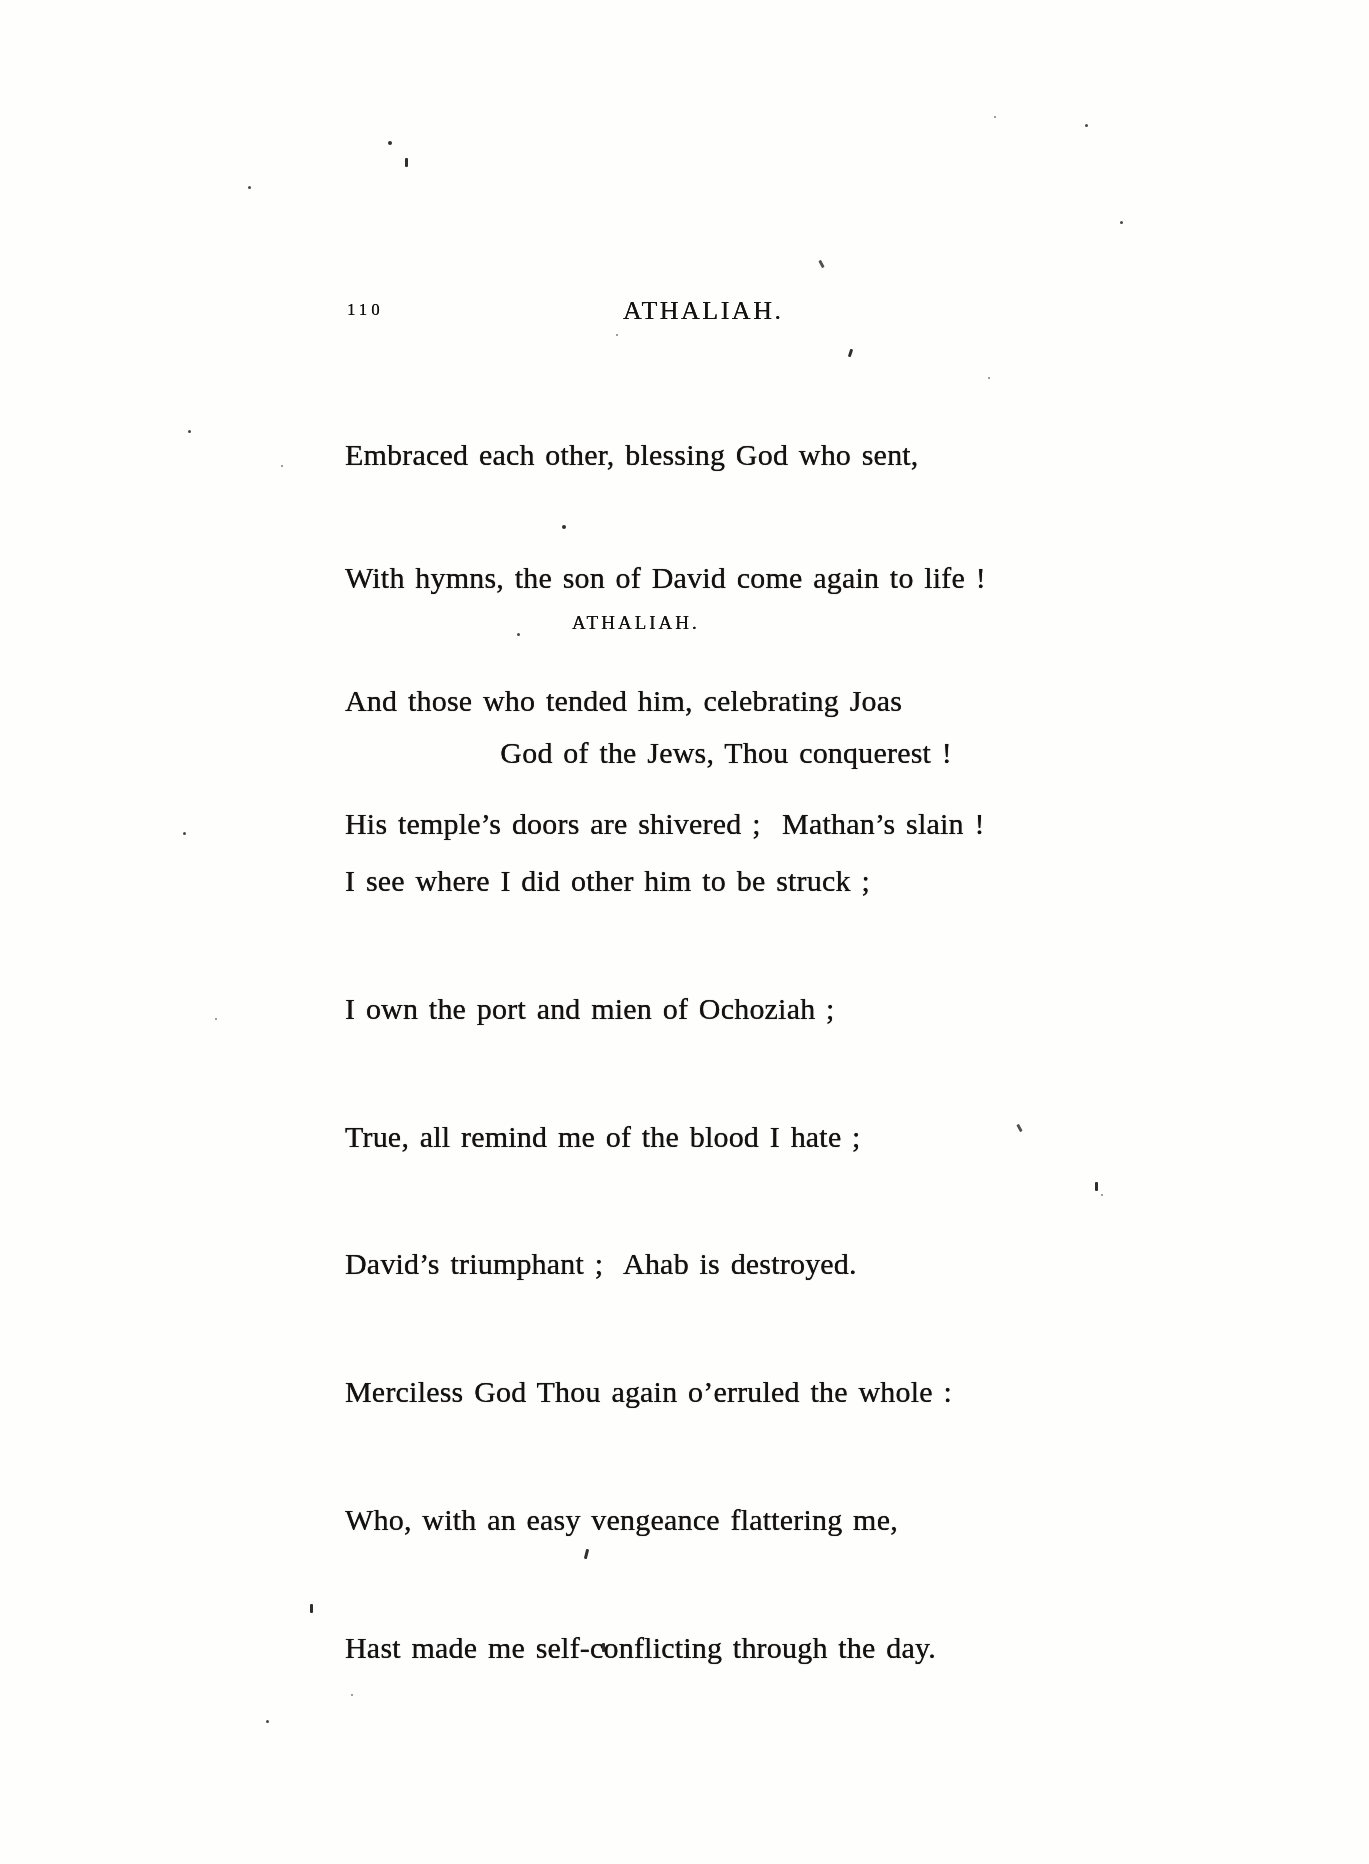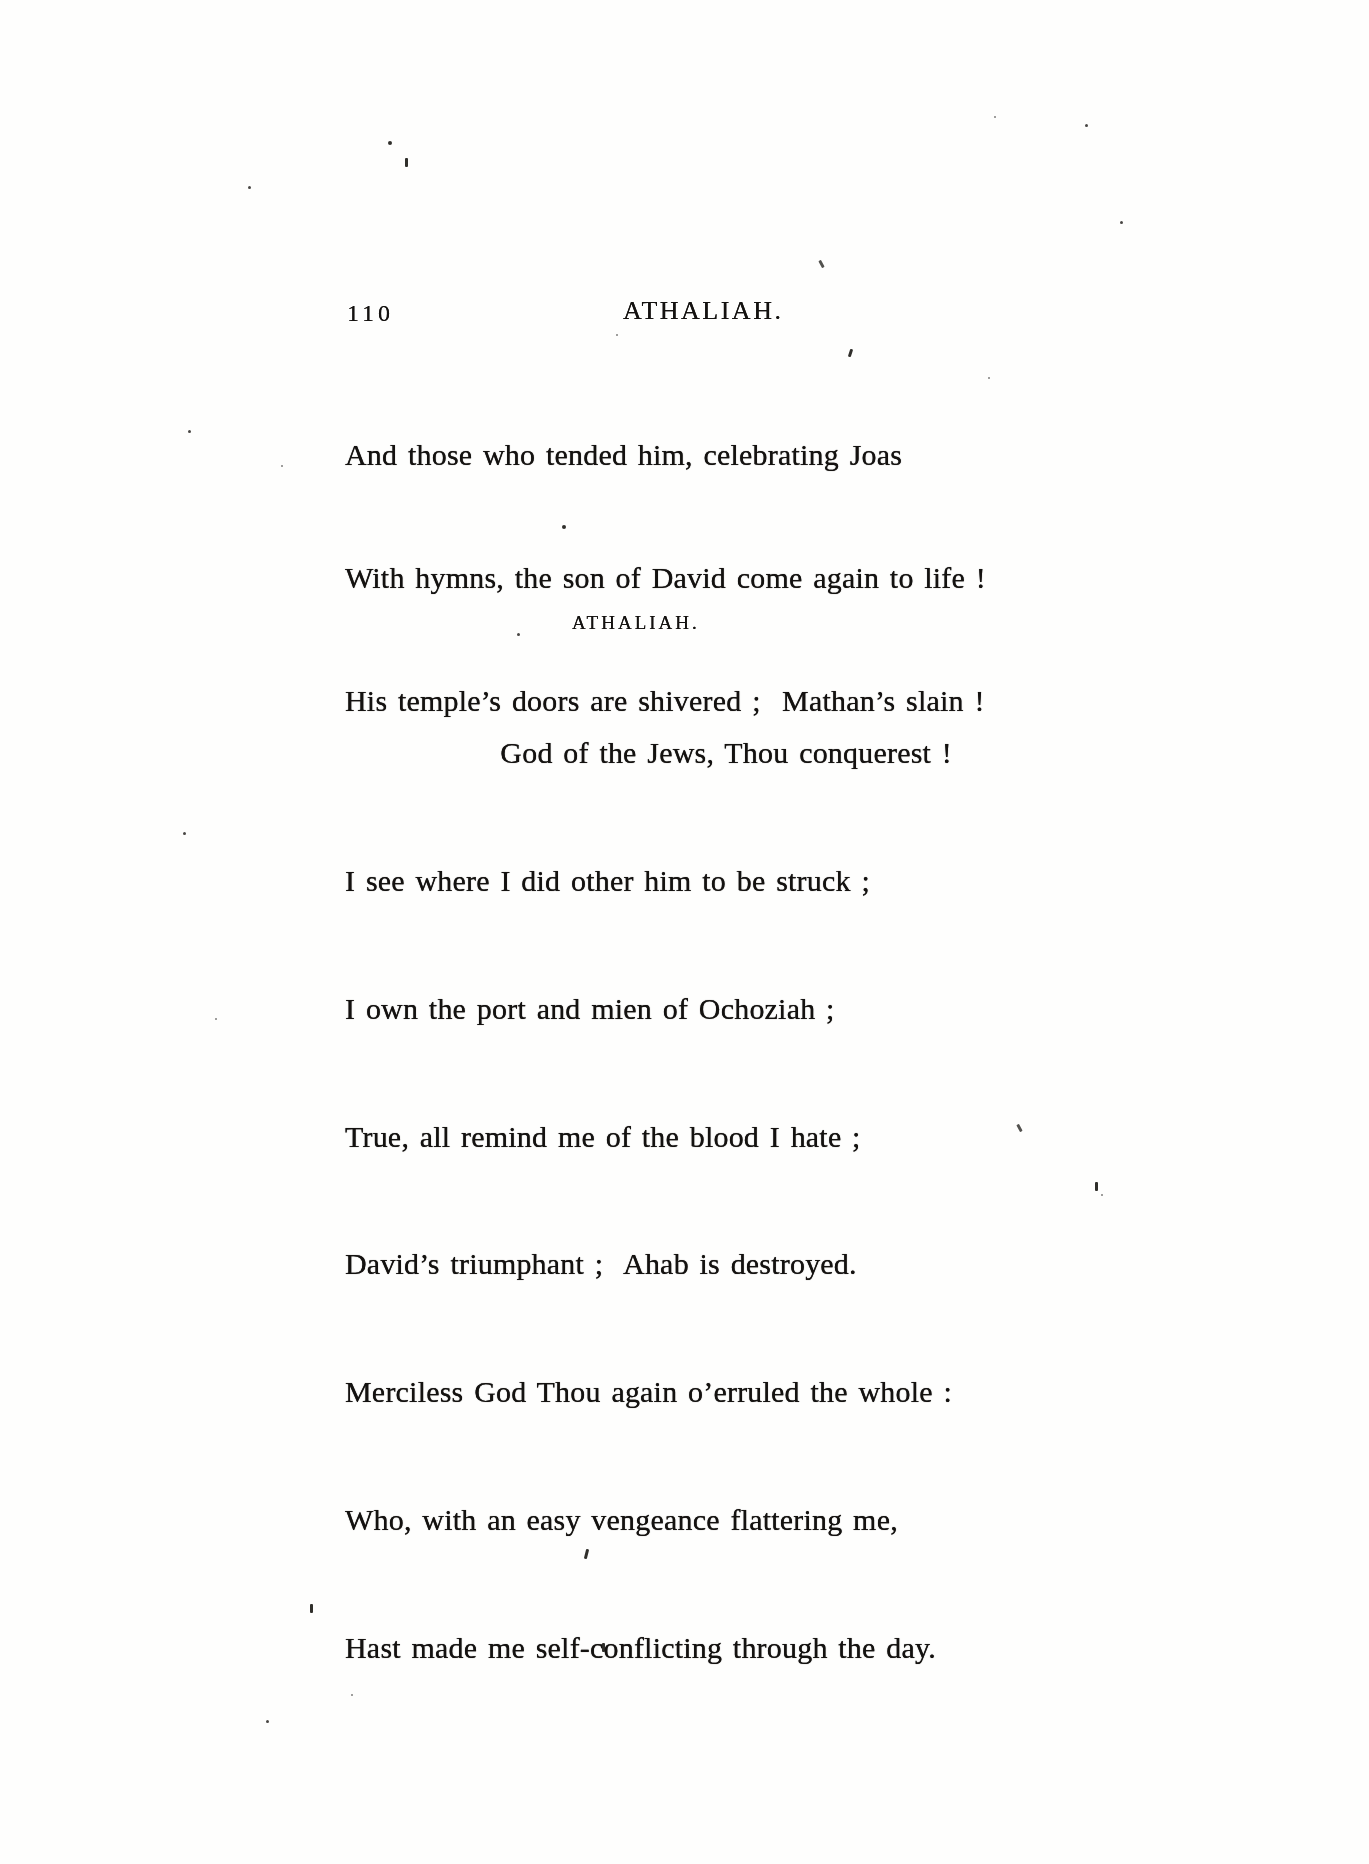--- a/index.html
+++ b/index.html
@@ -6,21 +6,21 @@
   .page{
     position:relative;
     width:1369px;height:1864px;
     background:#fefefdff;
     font-family:"Liberation Serif","DejaVu Serif",serif;
     color:#141210;
     overflow:hidden;
   }
   .page-num{
     position:absolute;left:347px;top:300px;
-    font-size:24px;letter-spacing:4px;
+    font-size:17px;letter-spacing:4px;
     text-shadow:0 0 0.6px #141210;
   }
   .running-title{
     position:absolute;left:623px;top:296px;
     font-size:26px;letter-spacing:2.5px;
     text-shadow:0 0 0.6px #141210;
   }
   .stanza{
     position:absolute;left:345px;
     font-size:30px;
@@ -48,22 +48,23 @@
 </style>
 </head>
 <body>
 
 <div class="page">
 
   <span class="page-num">110</span>
   <span class="running-title">ATHALIAH.</span>
 
   <div class="stanza stanza-1">
+    <div class="vline">Embraced each other, blessing God who sent,</div>
+    <div class="vline">With hymns, the son of David come again to life !</div>
     <div class="vline">And those who tended him, celebrating Joas</div>
-    <div class="vline">With hymns, the son of David come again to life !</div>
     <div class="vline">His temple’s doors are shivered ;  Mathan’s slain !</div>
   </div>
 
   <div class="speaker">ATHALIAH.</div>
 
   <div class="stanza stanza-2">
     <div class="vline indent">God of the Jews, Thou conquerest !</div>
     <div class="vline">I see where I did other him to be struck ;</div>
     <div class="vline">I own the port and mien of Ochoziah ;</div>
     <div class="vline">True, all remind me of the blood I hate ;</div>

